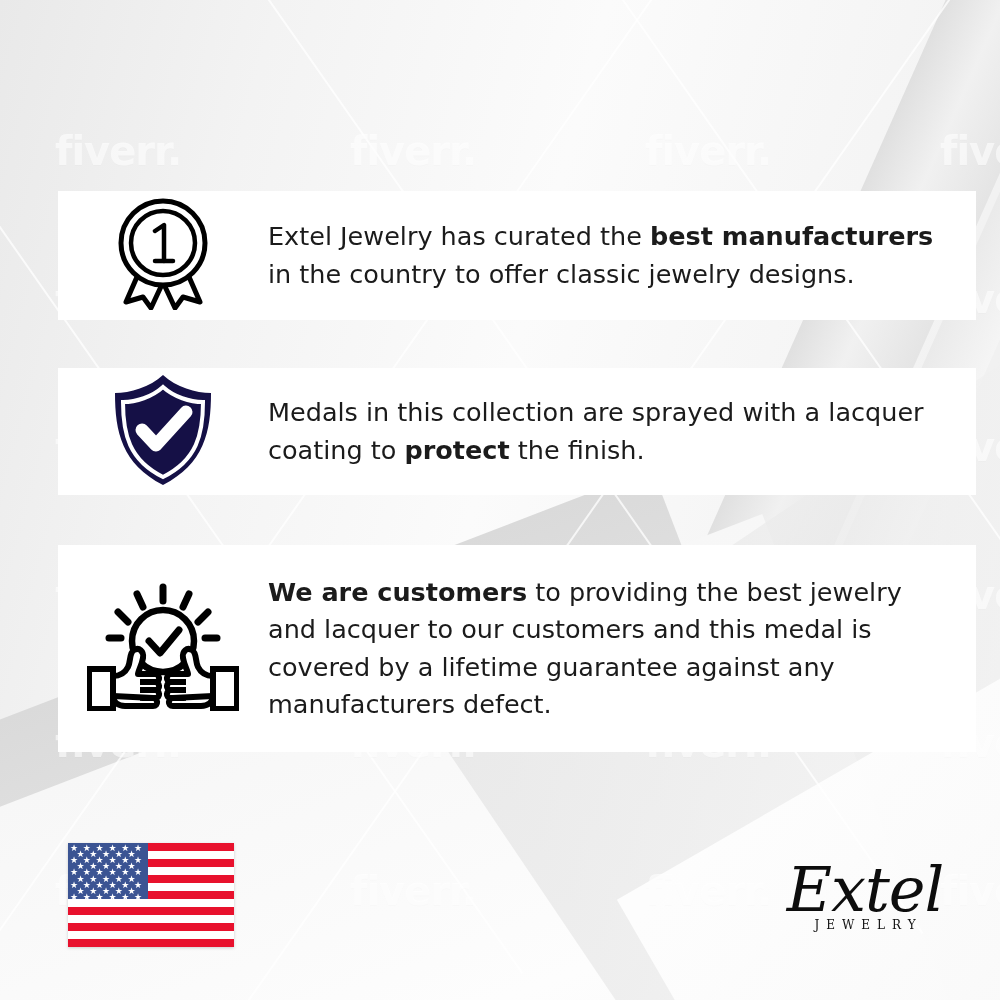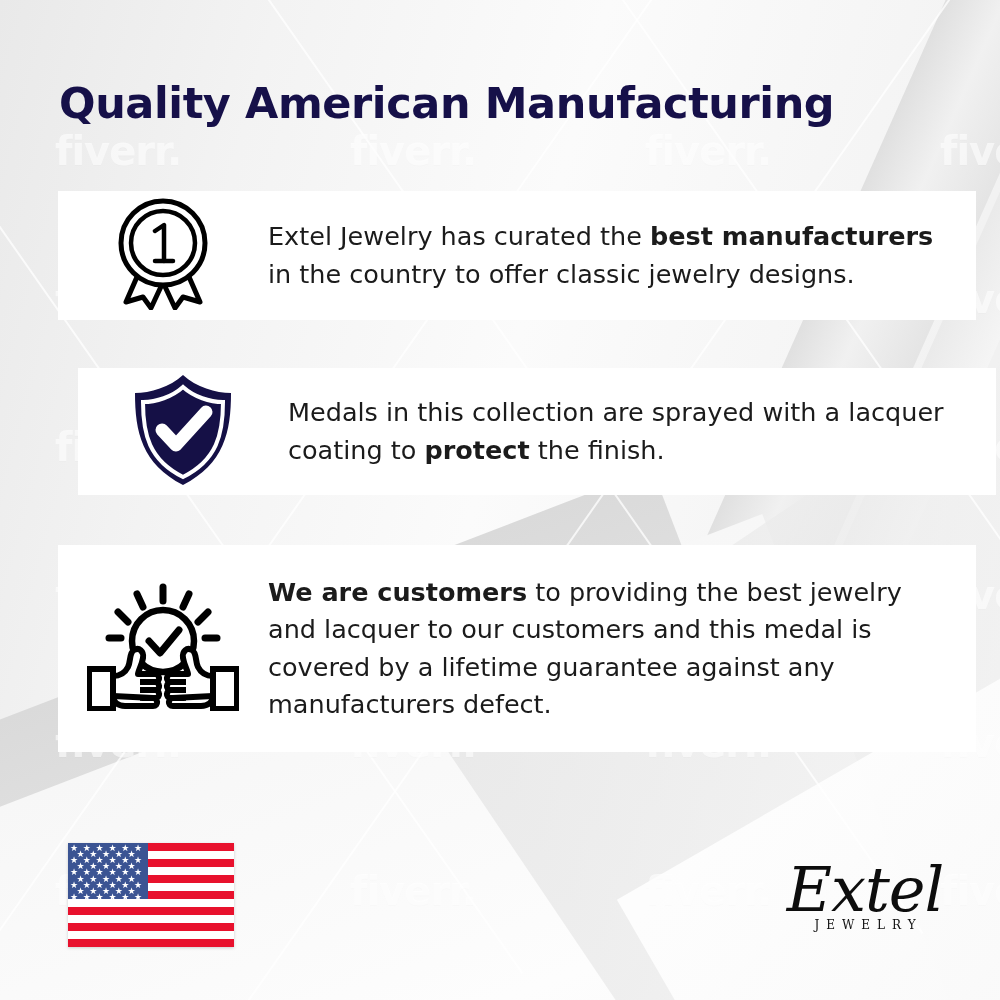--- a/index.html
+++ b/index.html
@@ -141,21 +141,21 @@
   
   .card {
     position: absolute;
     left: 58px;
     width: 918px;
     background: #ffffff;
     display: flex;
     align-items: center;
   }
   #card-1 { top: 191px; height: 129px; }
-  #card-2 { top: 368px; height: 127px; margin-left: 20px; }
+  #card-2 { top: 368px; height: 127px; }
   #card-3 { top: 545px; height: 207px; }
 
   .icon-cell {
     width: 210px;
     flex: 0 0 210px;
     display: flex;
     align-items: center;
     justify-content: center;
   }
   .text-cell {
@@ -271,21 +271,20 @@
       <div class="wm" style="left: 55px; top: 720px;">fiverr.</div>
       <div class="wm" style="left: 350px; top: 720px;">fiverr.</div>
       <div class="wm" style="left: 645px; top: 720px;">fiverr.</div>
       <div class="wm" style="left: 940px; top: 720px;">fiverr.</div>
       <div class="wm" style="left: 55px; top: 868px;">fiverr.</div>
       <div class="wm" style="left: 350px; top: 868px;">fiverr.</div>
       <div class="wm" style="left: 645px; top: 868px;">fiverr.</div>
       <div class="wm" style="left: 940px; top: 868px;">fiverr.</div>
     </div>
 
-  <div class="title">Quality American Manufacturing</div>
 
   <div class="card" id="card-1">
     <div class="icon-cell">
       <span>
         <svg width="106" height="112" viewBox="0 0 106 112" fill="none">
           <path d="M30 72 L16 104 L33 99 L41 110 L55 80" stroke="#000" stroke-width="5" stroke-linejoin="round" stroke-linecap="round" fill="none"></path>
           <path d="M76 72 L90 104 L73 99 L65 110 L51 80" stroke="#000" stroke-width="5" stroke-linejoin="round" stroke-linecap="round" fill="none"></path>
           <circle cx="53" cy="45" r="42" stroke="#000" stroke-width="5" fill="#fff"></circle>
           <circle cx="53" cy="45" r="32" stroke="#000" stroke-width="4.5" fill="#fff"></circle>
           <path d="M45 33 L54 27 L54 63" stroke="#000" stroke-width="4.5" stroke-linecap="round" stroke-linejoin="round" fill="none"></path>

